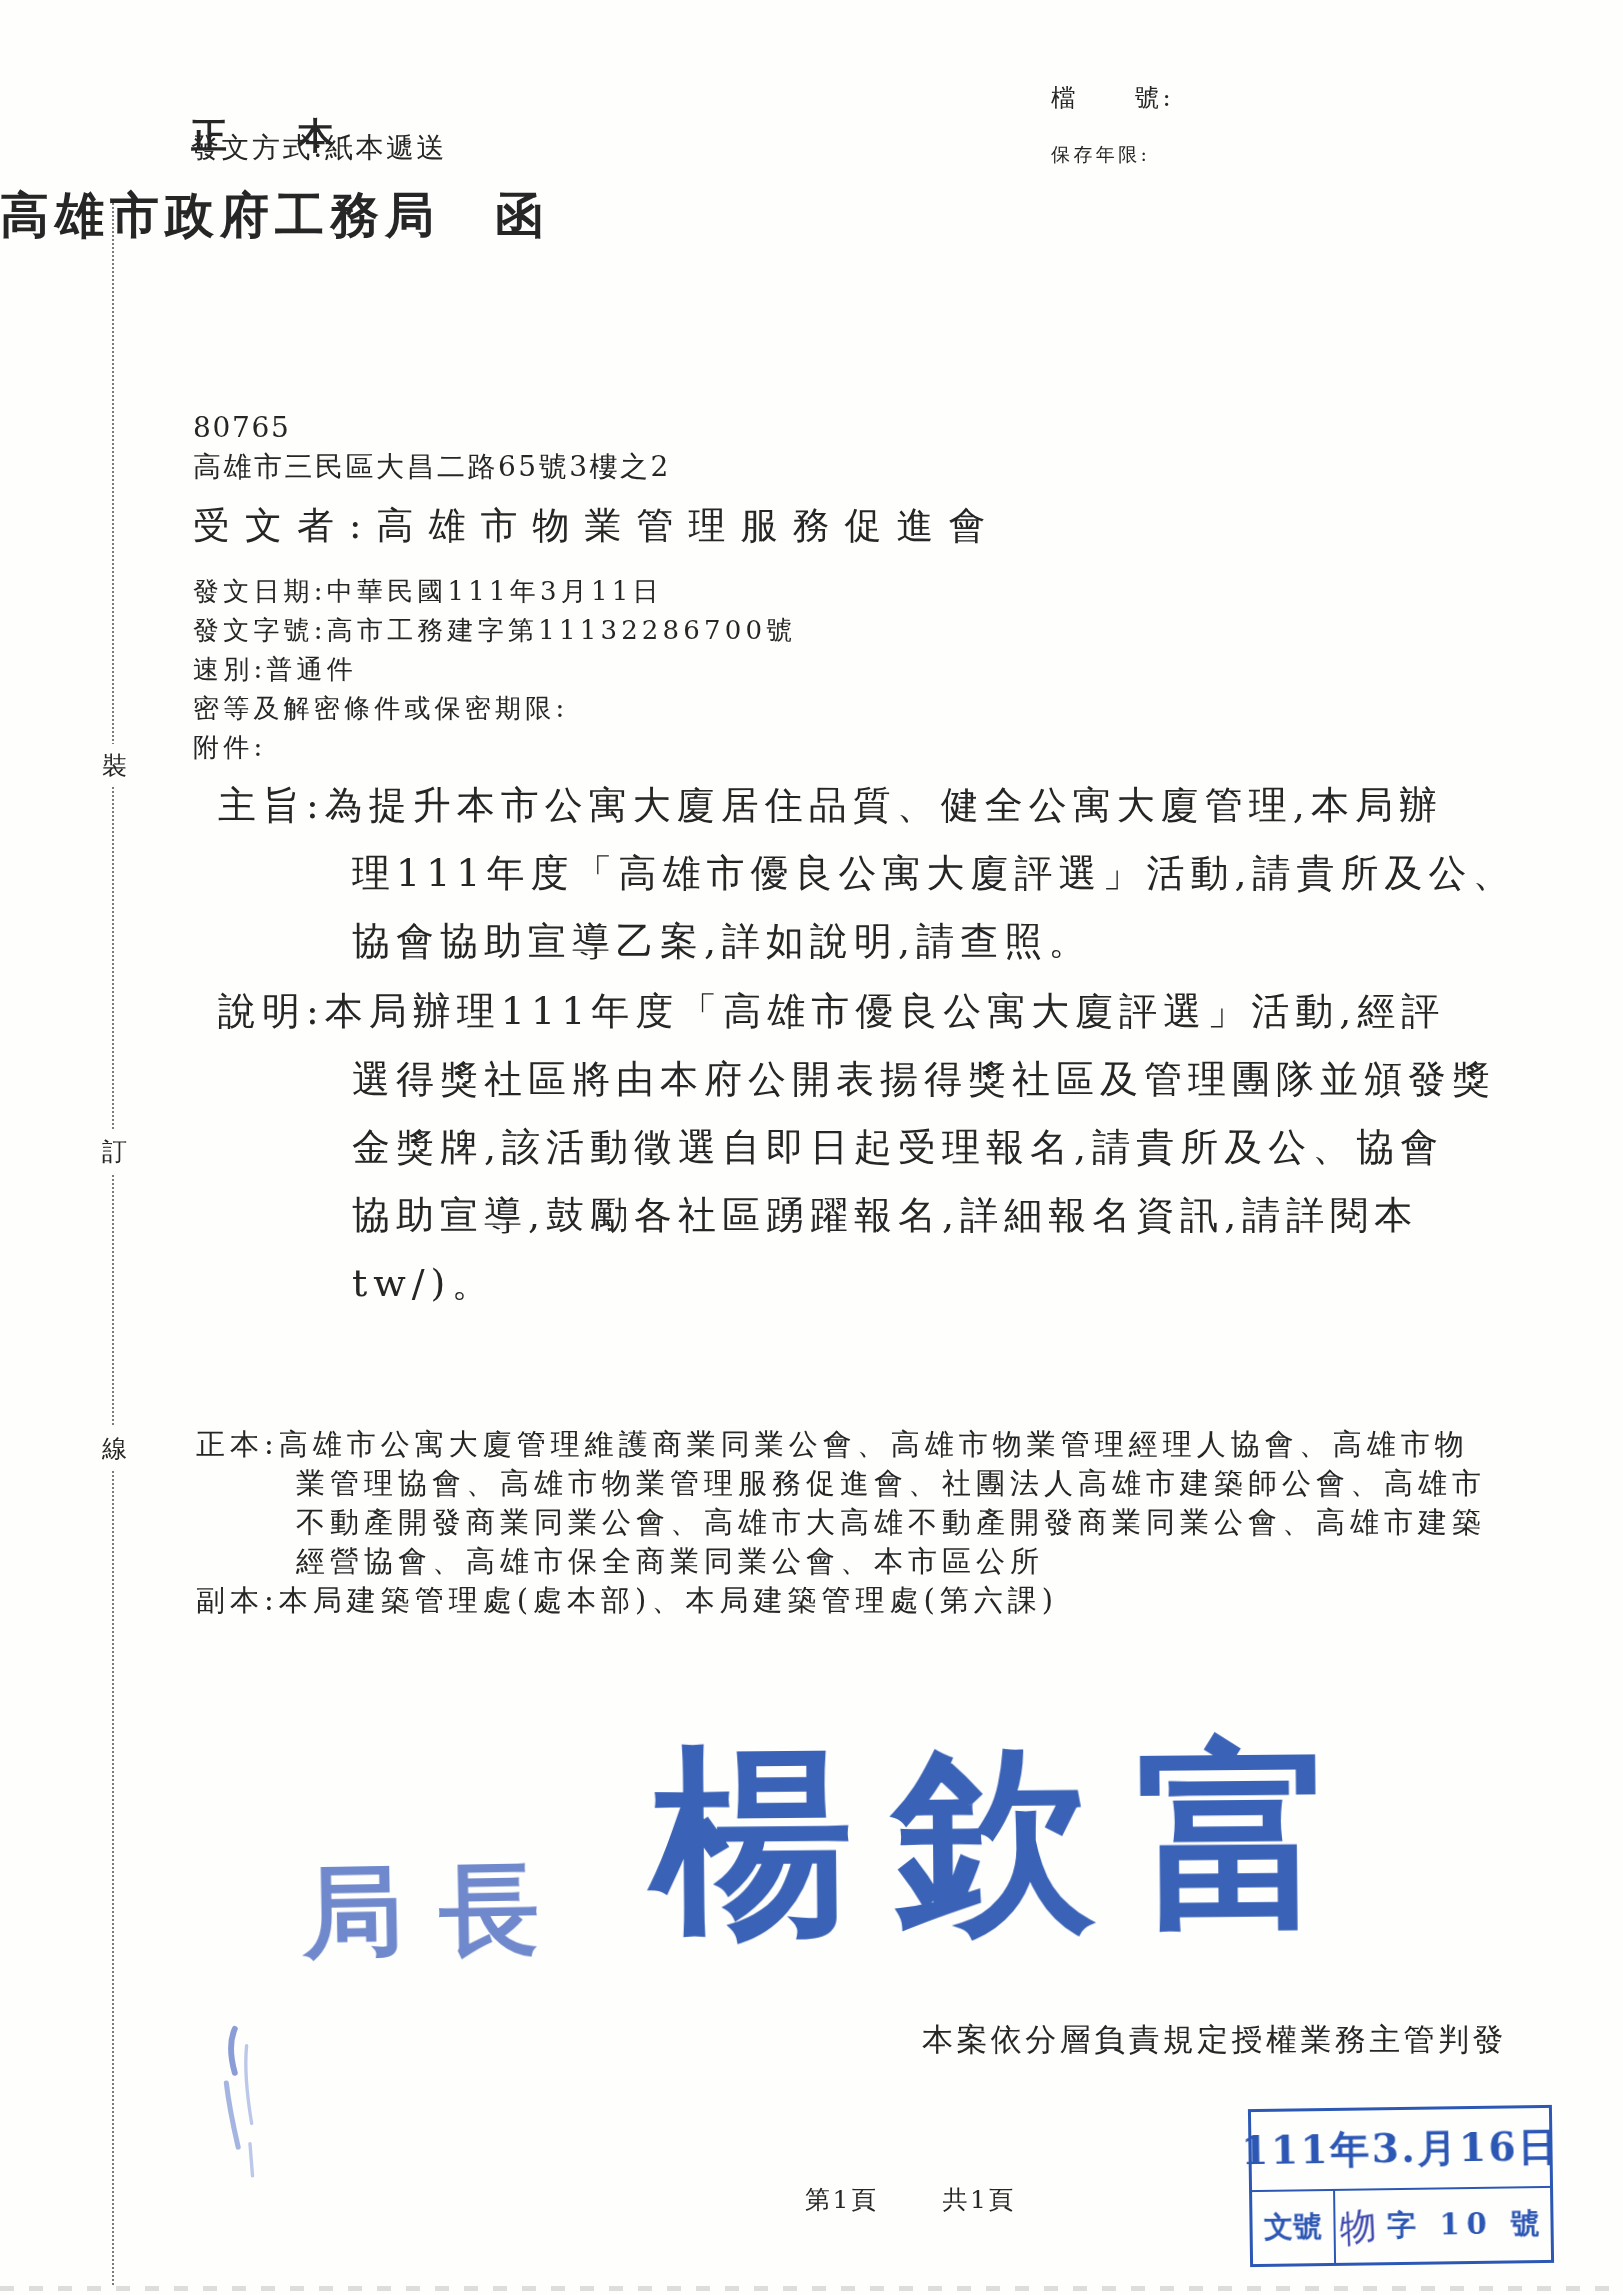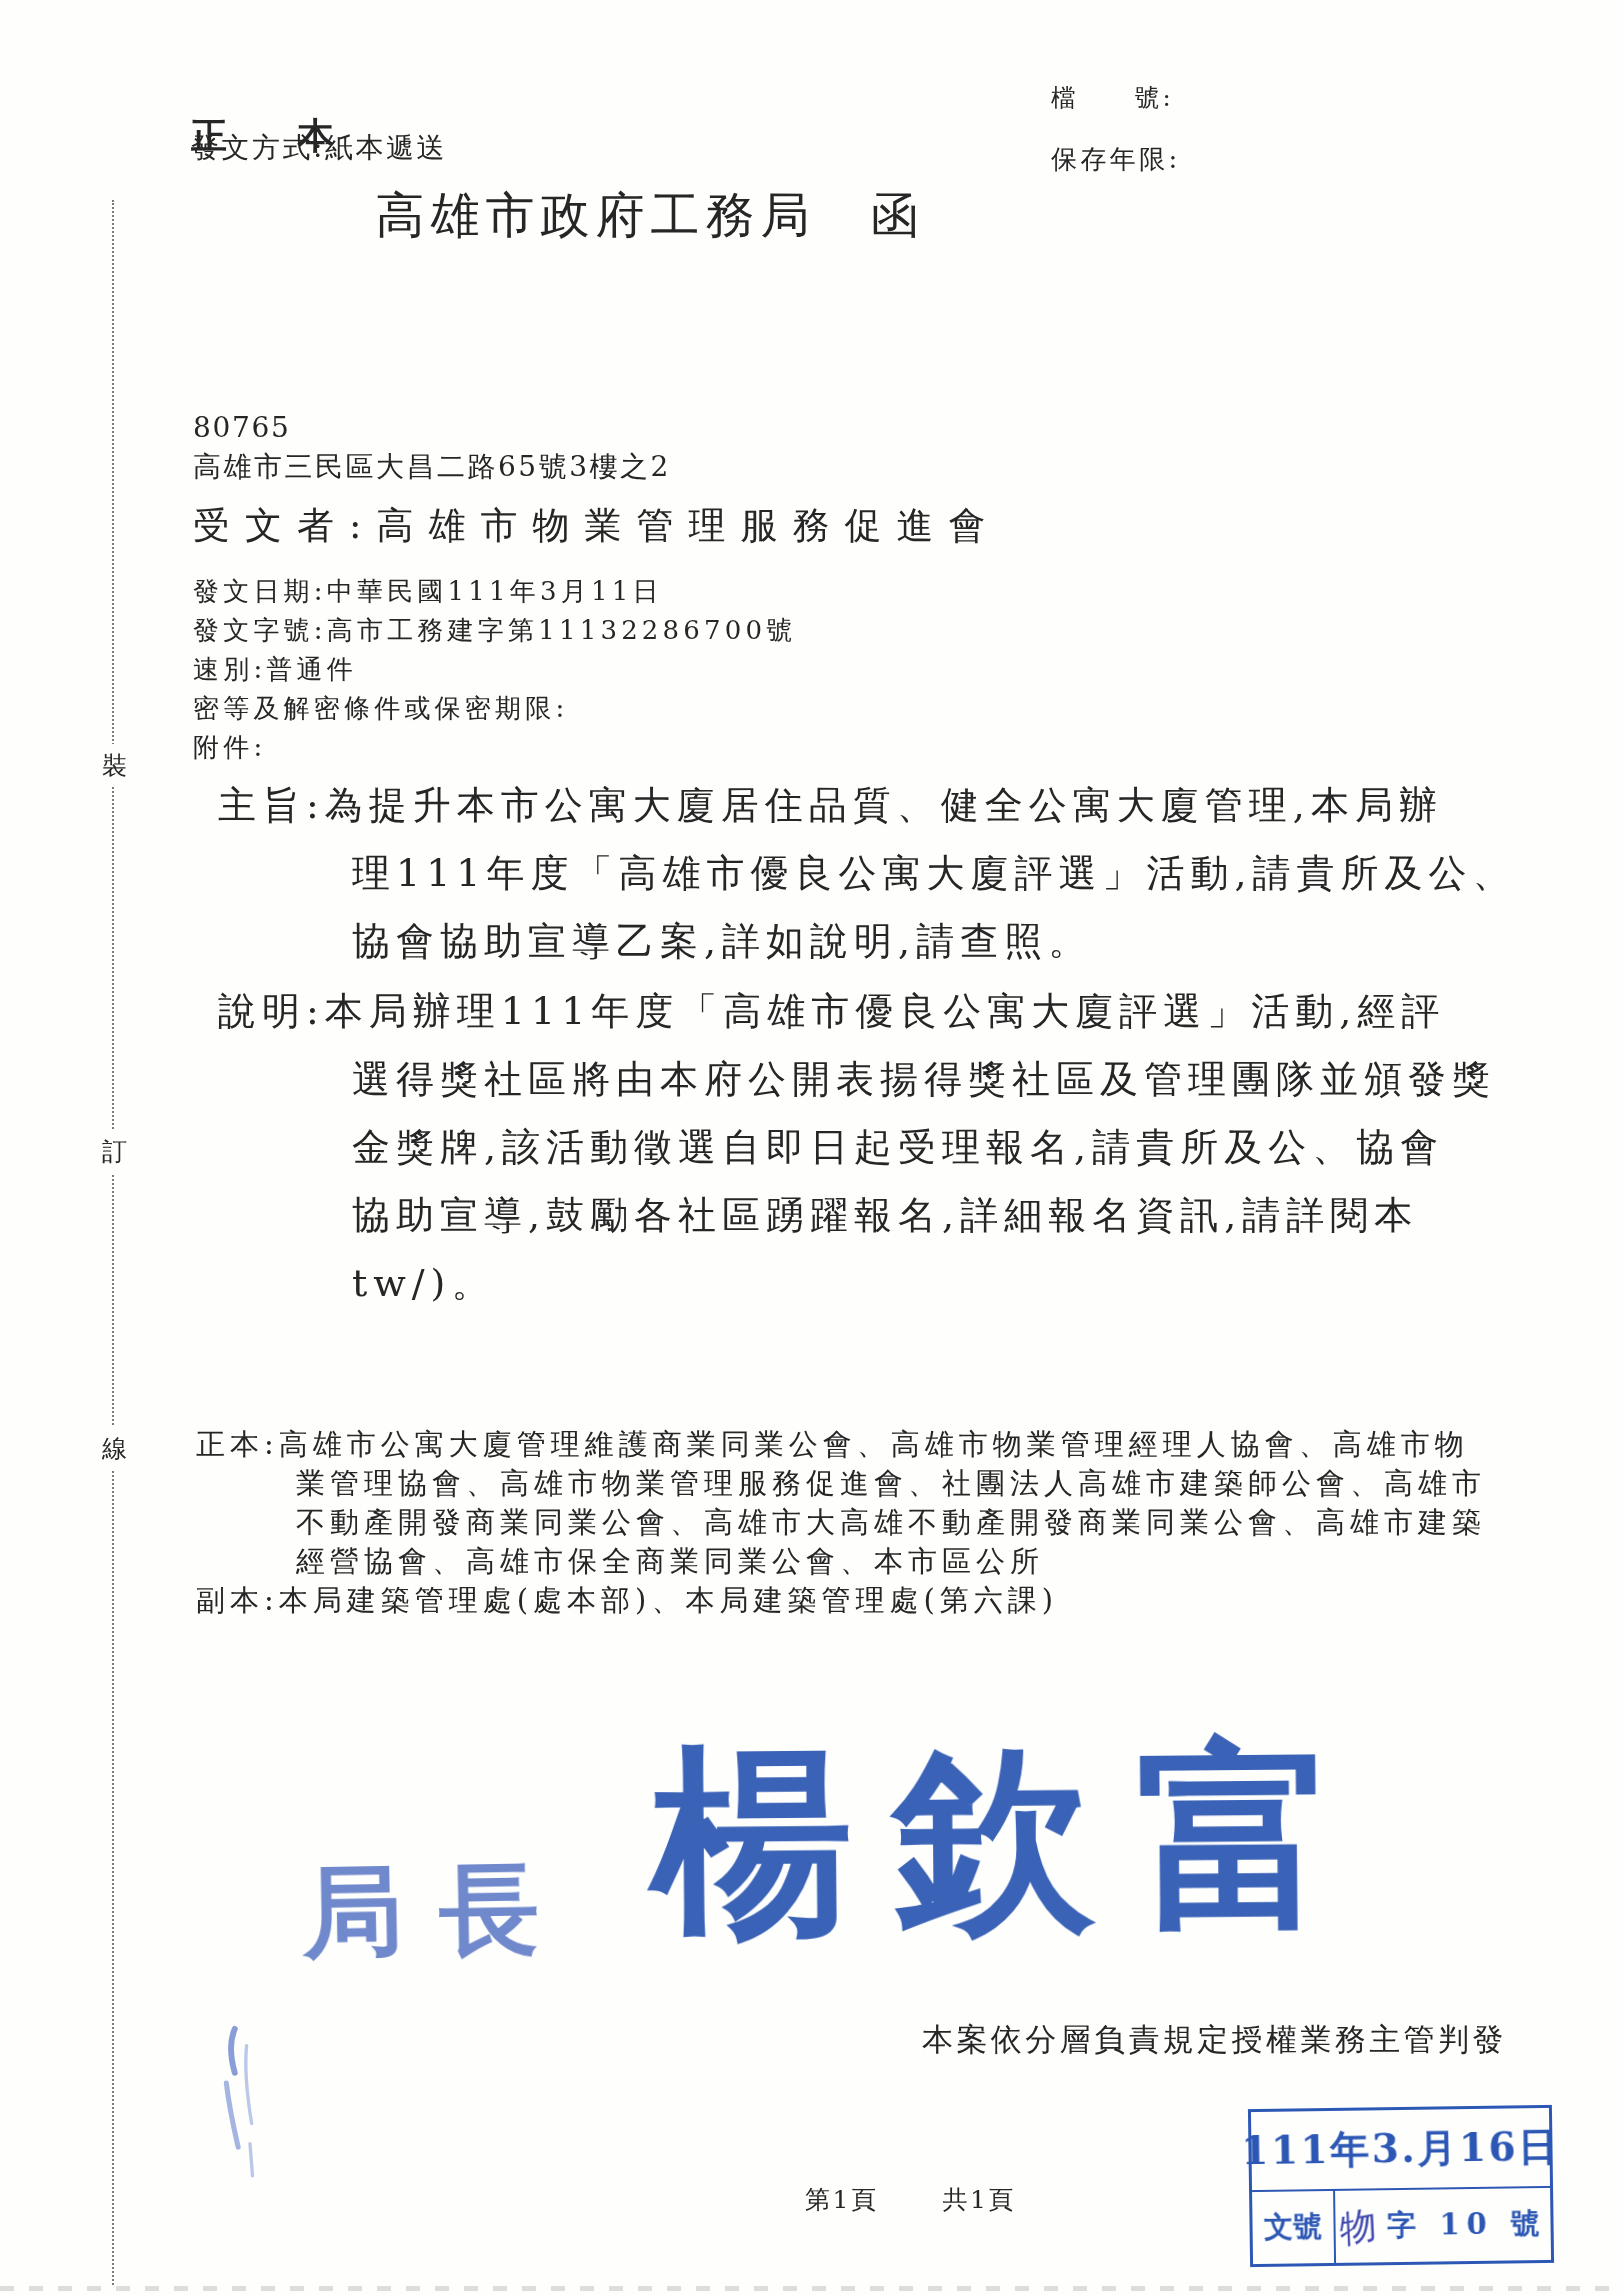--- a/index.html
+++ b/index.html
@@ -7,22 +7,22 @@
     position:relative;width:1623px;height:2295px;margin:0 auto;
     background:#fefefd;overflow:hidden;
     font-family:"DejaVu Serif","Liberation Serif",serif;
     color:#262626;
   }
   .abs{position:absolute;white-space:nowrap;}
   
   .copy-type{left:191px;top:64px;font-size:36px;letter-spacing:29px;font-weight:600;margin-top:48px;}
   .delivery{left:191px;top:129px;font-size:28px;letter-spacing:2.5px;}
   .file-no{left:1051px;top:81px;font-size:24.5px;letter-spacing:3.4px;}
-  .retention{left:1051px;top:142px;font-size:26px;letter-spacing:3.4px;}
-  .doc-title{left:0;top:183px;width:1301px;text-align:center;font-size:49px;letter-spacing:6px;font-weight:400;}
+  .retention{left:1051px;top:142px;font-size:19px;letter-spacing:3.4px;}
+  .doc-title{left:0;top:183px;width:1301px;text-align:left;font-size:49px;letter-spacing:6px;font-weight:700;}
   
   .sender{left:950px;top:294px;font-size:25px;line-height:34px;letter-spacing:1.7px;}
   .sender div{white-space:nowrap;}
   
   .zip{left:193px;top:411px;font-size:28px;letter-spacing:1.7px;}
   .recipient-address{left:193px;top:448px;font-size:28px;letter-spacing:2.5px;}
   .recipient{left:193px;top:501px;font-size:37px;letter-spacing:15px;}
   
   .meta{left:193px;top:572px;font-size:26px;line-height:39px;letter-spacing:4.2px;}
   .meta div{white-space:nowrap;}

